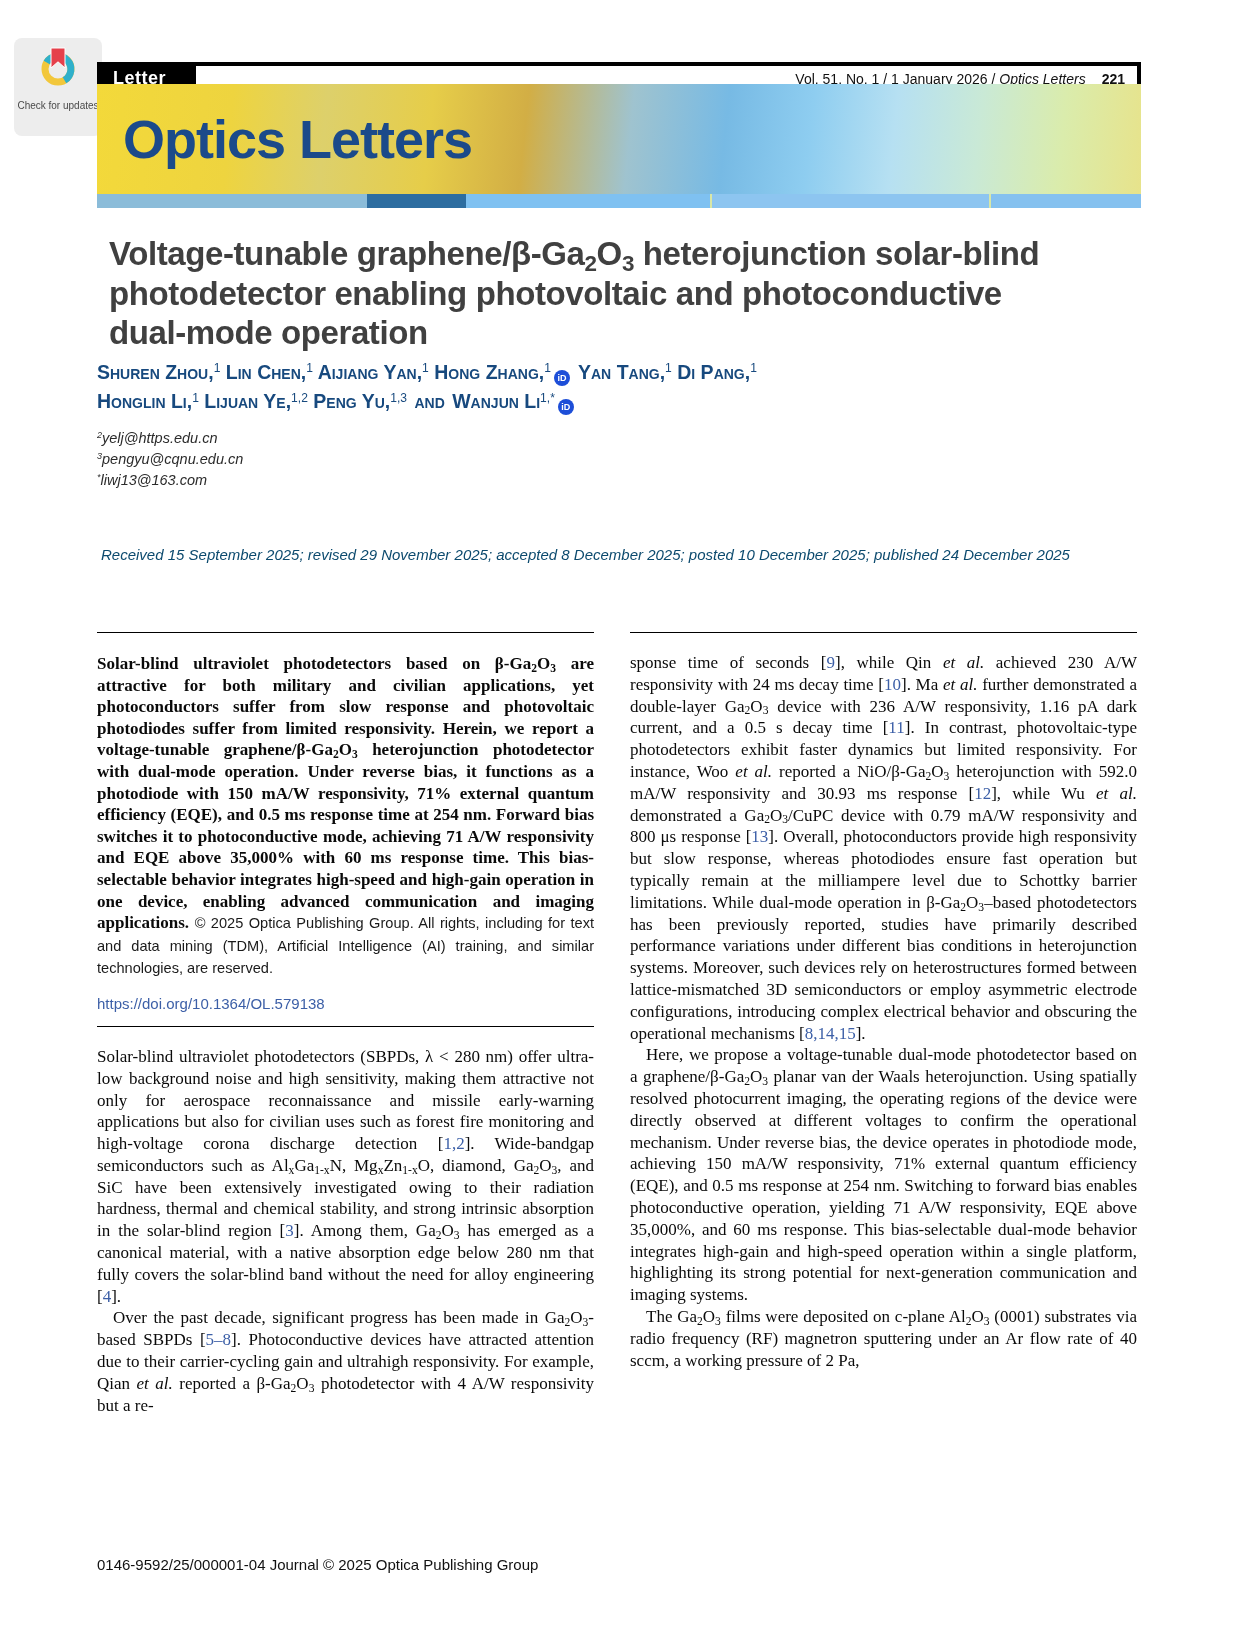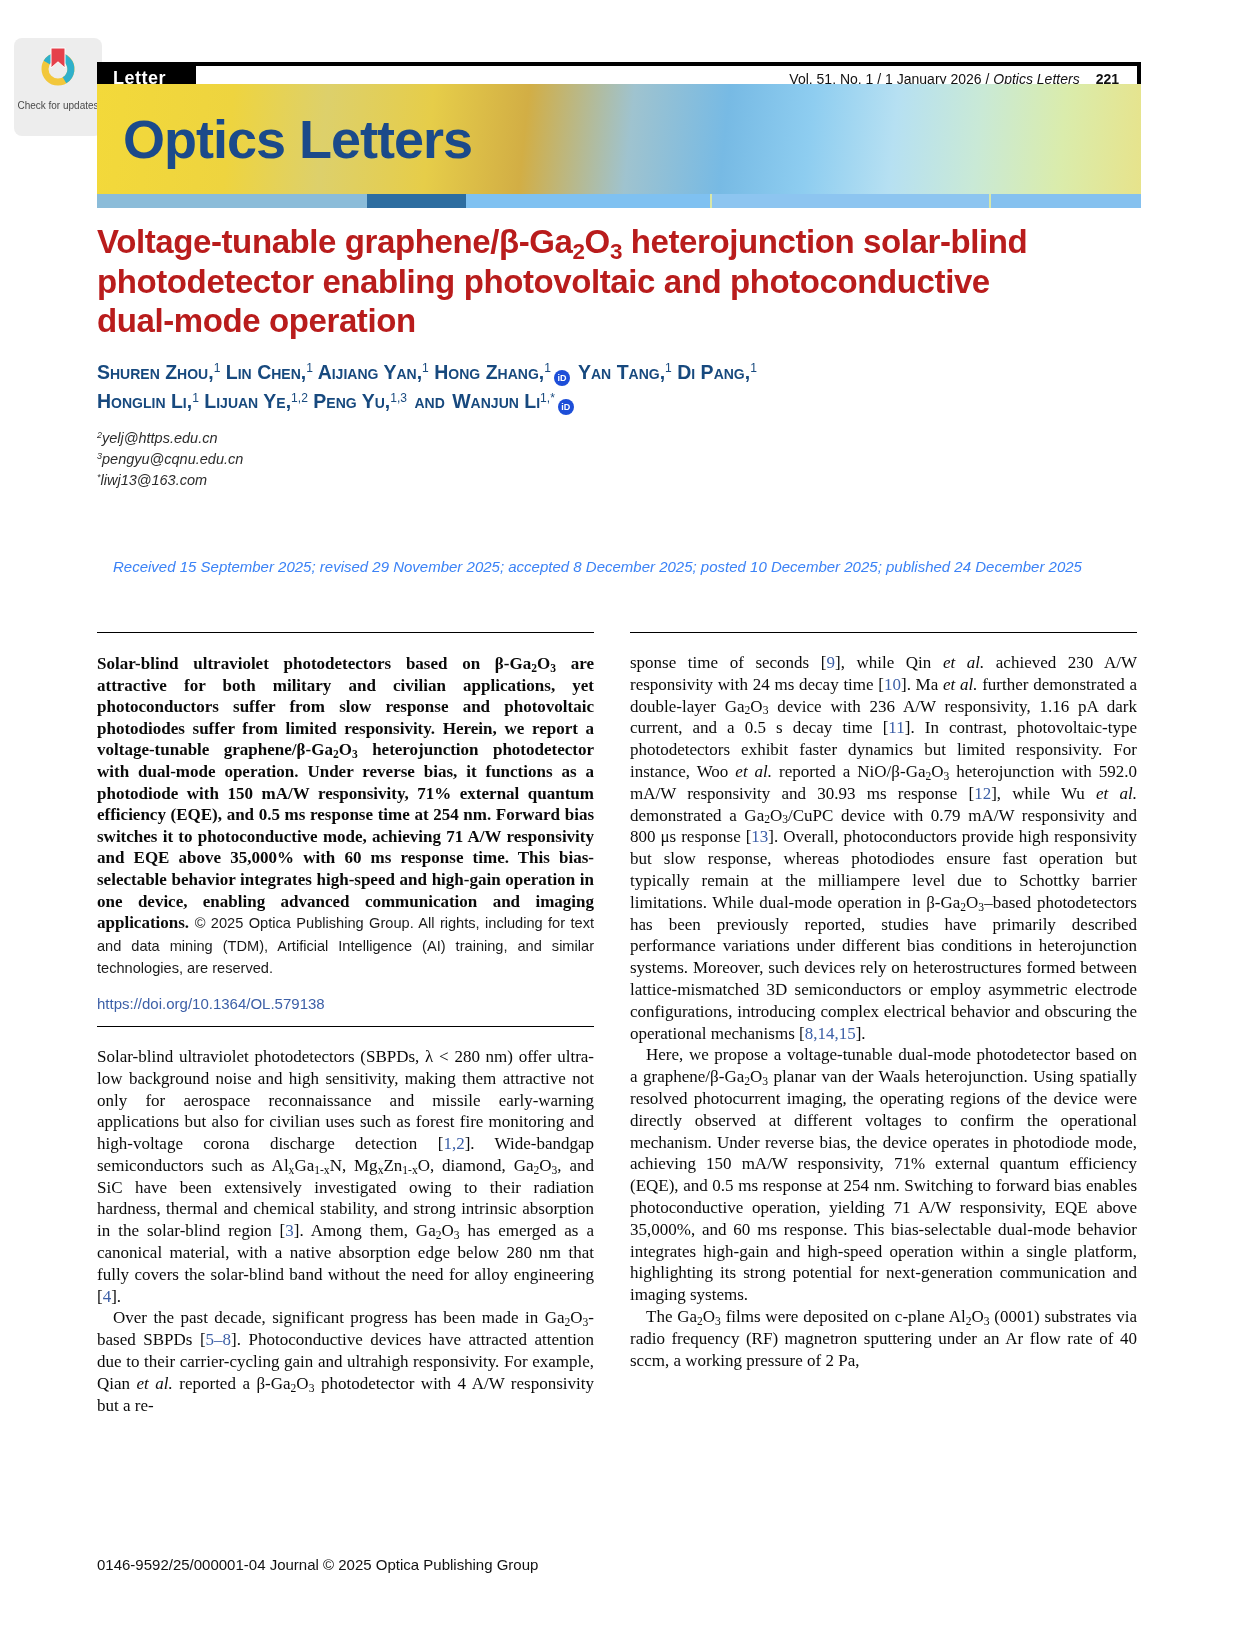--- a/index.html
+++ b/index.html
@@ -5,52 +5,52 @@
   html,body{margin:0;padding:0;background:#ffffff;}
   .page{position:relative;width:1238px;height:1632px;background:#ffffff;font-family:"Liberation Serif",serif;overflow:hidden;}
 
   
   .badge{position:absolute;left:14px;top:38px;width:88px;height:98px;background:#ededed;border-radius:8px;text-align:center;box-sizing:border-box;padding-top:5px;font-family:"Liberation Sans",sans-serif;cursor:pointer;}
   .badge-label{font-size:10px;color:#4a4a4a;line-height:1.25;margin-top:7px;}
 
   
   .header-bar{position:absolute;left:97px;top:42px;width:1044px;height:33px;background:#000;display:flex;box-sizing:border-box;font-family:"Liberation Sans",sans-serif;margin-top:20px;}
   .kicker{color:#fff;font-weight:bold;font-size:18px;display:flex;align-items:center;padding:0 30px 0 16px;letter-spacing:.5px;}
-  .header-right{flex:1;background:#fff;margin:4px 4px 4px 0;display:flex;align-items:center;justify-content:flex-end;font-size:14px;color:#111;padding-right:18px;white-space:pre;}
+  .header-right{flex:1;background:#fff;margin:4px 4px 4px 0;display:flex;align-items:center;justify-content:flex-end;font-size:14px;color:#111;padding-right:12px;white-space:pre;}
   .header-right .jn{font-style:italic;}
   .page-num{font-weight:bold;margin-left:16px;}
 
   
   .banner{position:absolute;left:97px;top:84px;width:1044px;height:110px;display:flex;align-items:center;
     background:linear-gradient(96deg,#f3d93a 0%,#eed43f 13%,#ddd06b 22%,#e6cd49 32%,#d2ae45 41%,#9fc3cf 51%,#77bae4 60%,#8ecdf0 68%,#b6e0f2 76%,#c9e9d6 84%,#daecac 92%,#e7e38b 100%);}
   .banner-title{font-family:"Liberation Sans",sans-serif;font-weight:bold;font-size:54px;color:#1b4a8a;padding-left:26px;letter-spacing:-1px;}
 
   
   .strip{position:absolute;left:97px;top:194px;width:1044px;height:14px;display:flex;}
   .seg{height:100%;}
   .seg1{width:25.9%;background:#8bbcd9;}
   .seg2{width:9.4%;background:#2d6da0;}
   .seg3{width:23.4%;background:#7fc1f1;}
   .seg4{width:26.7%;background:#8dc5f0;border-left:2px solid #d9e7a6;box-sizing:border-box;}
   .seg5{flex:1;background:#85c1ef;border-left:2px solid #d9e7a6;box-sizing:border-box;}
 
   
-  .title{position:absolute;left:97px;top:222px;width:965px;margin:0;font-family:"Liberation Sans",sans-serif;font-weight:bold;font-size:33px;line-height:1.2;color:#b91c1c;letter-spacing:-.4px;}
+  .title{position:absolute;left:97px;top:222px;width:965px;margin:12px;font-family:"Liberation Sans",sans-serif;font-weight:bold;font-size:33px;line-height:1.2;color:#404040;letter-spacing:-.4px;}
 
   
   .authors{position:absolute;left:97px;top:358px;width:1020px;font-family:"Liberation Sans",sans-serif;font-size:19.5px;font-weight:bold;font-variant:small-caps;color:#17497e;line-height:1.5;}
   .author{white-space:nowrap;}
   .authors sup,.affils sup{font-variant:normal;font-weight:normal;font-size:62%;line-height:0;position:relative;top:-.55em;vertical-align:baseline;}
   .and{margin:0 2px;}
   .orcid{display:inline-block;width:16px;height:16px;border-radius:50%;background:#1d4ed8;color:#fff;font-size:9px;font-weight:bold;font-variant:normal;text-align:center;line-height:16px;vertical-align:-2px;margin:0 3px 0 3px;font-family:"Liberation Sans",sans-serif;cursor:pointer;}
 
   
   .affils{position:absolute;left:97px;top:428px;width:1010px;font-family:"Liberation Sans",sans-serif;font-style:italic;font-size:14.5px;color:#2b2b2b;line-height:1.45;}
   .affil{margin:0;}
-  .history{position:absolute;left:97px;top:540px;width:1000px;margin:16px;font-family:"Liberation Sans",sans-serif;font-style:italic;font-size:15px;color:#3b82f6;line-height:1.42;}
+  .history{position:absolute;left:97px;top:540px;width:1000px;margin:4px;font-family:"Liberation Sans",sans-serif;font-style:italic;font-size:15px;color:#0c4a6e;line-height:1.42;}
 
   
   .col-left{position:absolute;left:97px;top:632px;width:497px;}
   .col-right{position:absolute;left:630px;top:632px;width:507px;}
   .rule{border:0;border-top:1.5px solid #000;margin:0;}
 
   .abstract{margin:20px 0 0 0;font-weight:bold;font-size:17px;line-height:21.6px;text-align:justify;color:#0a0a0a;}
   .rights{font-family:"Liberation Sans",sans-serif;font-weight:normal;font-size:14.6px;color:#1a1a1a;}
   .doi{margin-top:15px;font-family:"Liberation Sans",sans-serif;font-size:15px;color:#3c5fa7;text-decoration:none;display:inline-block;cursor:pointer;}
   .rule2{margin-top:13px;}

